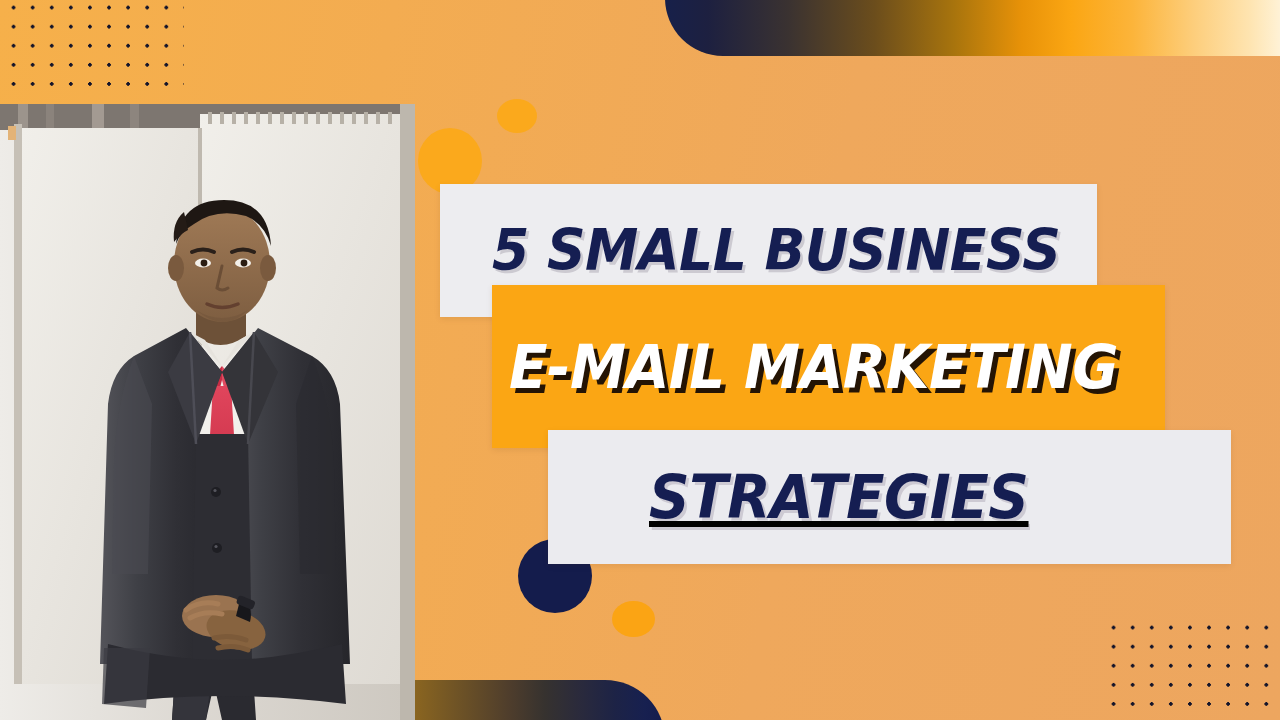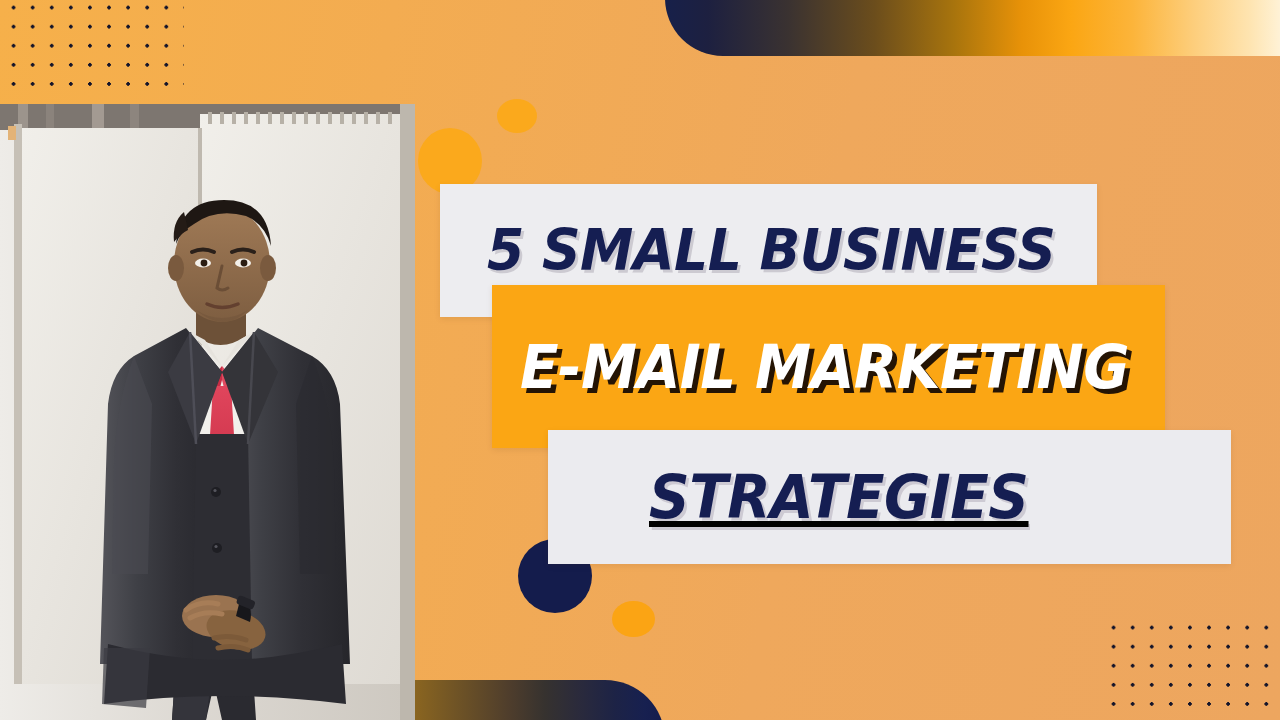--- a/index.html
+++ b/index.html
@@ -86,28 +86,28 @@
   
   .band {
     position:absolute;
     display:flex;
     align-items:center;
     box-shadow:0 2px 6px rgba(90,50,0,0.10);
   }
   #band-line1 {
     left:440px; top:184px; width:657px; height:133px;
     background:#EDEDF0;
-    justify-content:center;
+    justify-content:flex-end;
     padding-left:42px;
   }
   #band-line2 {
     left:492px; top:285px; width:673px; height:163px;
     background:#FBA614;
     justify-content:flex-start;
-    padding-left:28px;
+    padding-left:17px;
   }
   #band-line3 {
     left:548px; top:430px; width:683px; height:134px;
     background:#EBEBEF;
     justify-content:flex-start;
     padding-left:101px;
     text-decoration:underline;
   }
 
   .headline {

